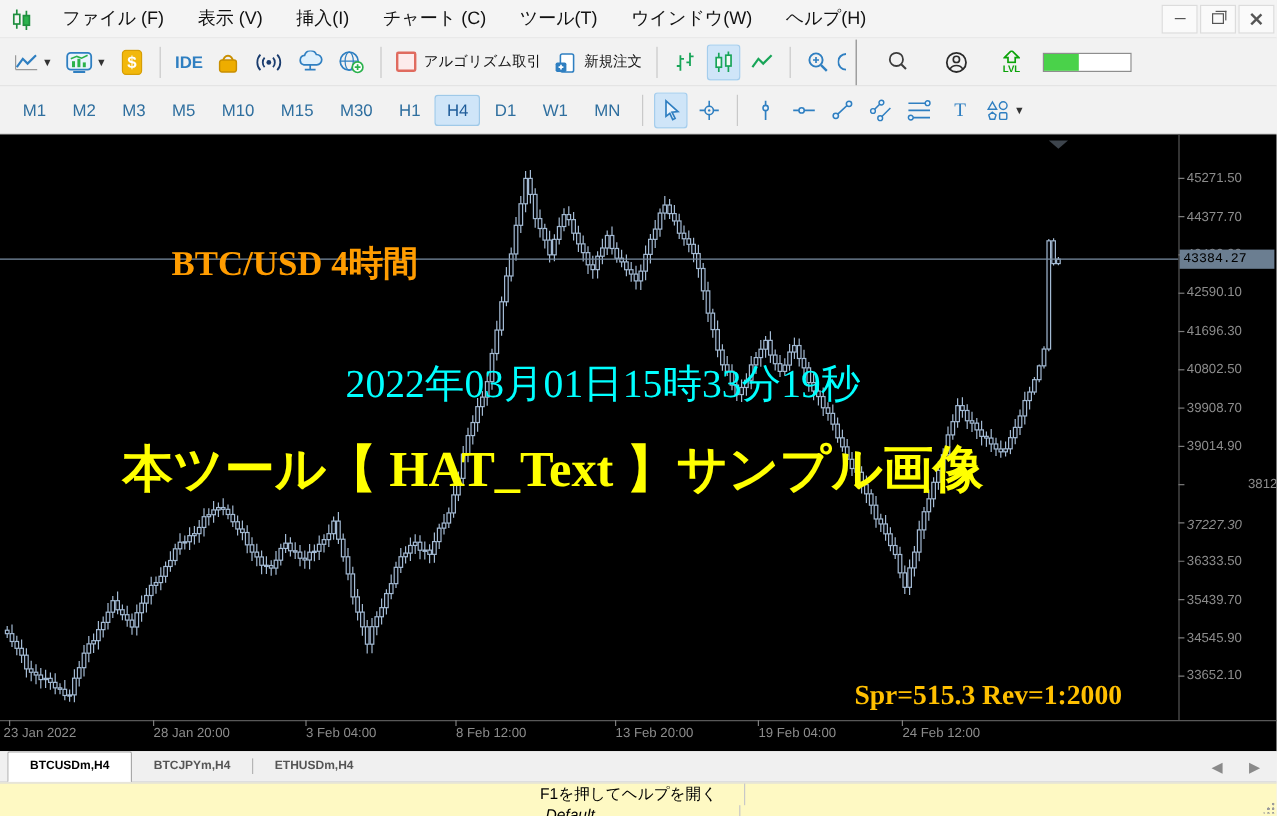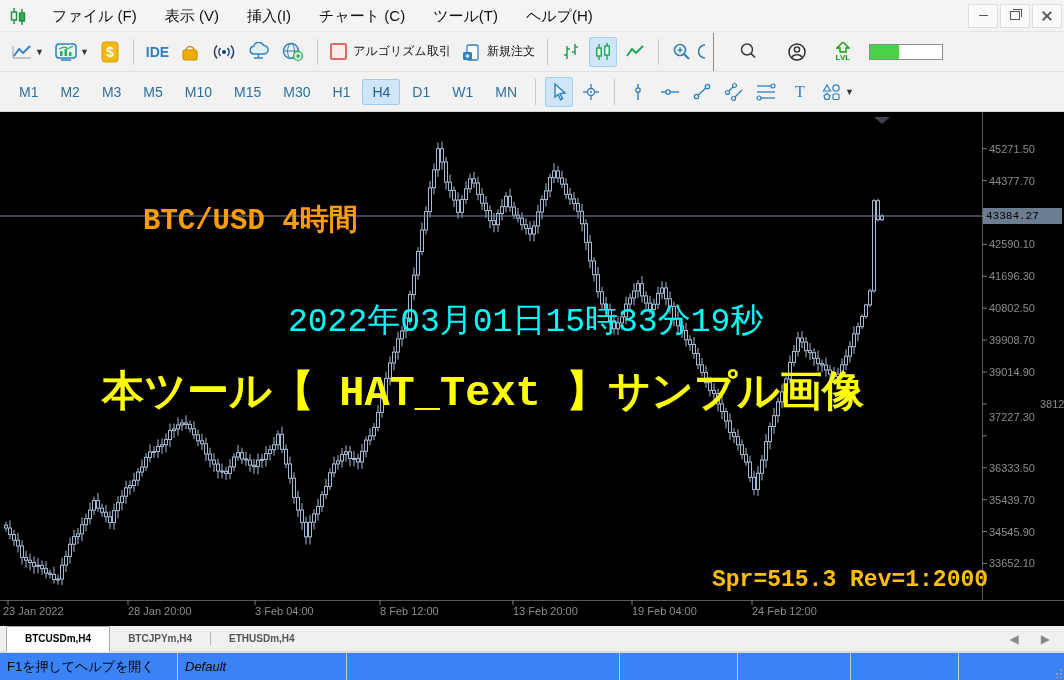--- a/index.html
+++ b/index.html
@@ -31,36 +31,36 @@
   .lvl-txt{font-size:8px;font-weight:bold;color:#0ca30a;margin-top:1px;}
   .progress{width:72px;height:14px;border:1px solid #8e8e8e;background:#fff;margin-left:10px;}
   .progress>div{height:100%;background:#4ad24a;}
   
   .tfbar{height:40px;display:flex;align-items:center;background:#f2f2f2;border-bottom:1px solid #d4d4d4;padding:0 8px;box-sizing:border-box;}
   .tf{font-size:14px;color:#2f6f9f;padding:5px 10px;border-radius:3px;margin:0 1px;}
   .tf.sel{background:#cfe5f8;box-shadow:0 0 0 1px #9fc9e8 inset;color:#1f5c99;}
   
   .chart{position:relative;width:1064px;height:514px;background:#000;}
   .chart svg{position:absolute;left:0;top:0;}
-  .ov{position:absolute;white-space:nowrap;font-family:Liberation Mono, monospace;pointer-events:none;}
+  .ov{position:absolute;white-space:nowrap;font-family:Liberation Serif, serif;pointer-events:none;}
   .ov-symbol{left:143px;top:88px;font-size:29px;font-weight:bold;}
   .ov-datetime{left:241px;top:186px;font-size:33px;}
   .ov-sample{left:102px;top:251px;font-size:42px;font-weight:bold;}
   .ov-spread{left:712px;top:455px;font-size:23px;font-weight:bold;}
   .axlabel{position:absolute;font-size:11px;color:#8c8c8c;font-family:"Liberation Sans",sans-serif;pointer-events:none;white-space:nowrap;}
   .price-badge{position:absolute;left:983px;top:96px;width:79px;height:16px;line-height:16px;
                font-size:11px;color:#000;padding-left:3px;box-sizing:border-box;font-family:Liberation Mono, monospace;}
   
   .tabbar{position:relative;height:26px;background:#f0f0f0;border-bottom:1px solid #dadada;display:flex;align-items:flex-end;padding-left:6px;box-sizing:border-box;}
   .tab{font-size:10px;color:#555;padding:0 18px;line-height:24px;white-space:nowrap;font-weight:bold;}
   .tab.active{background:#fff;border:1px solid #a9a9a9;border-bottom:1px solid #fff;border-radius:2px 2px 0 0;color:#000;margin-bottom:-1px;}
   .tab-sep{width:1px;height:13px;background:#b5b5b5;align-self:center;}
   .tab-arrows{position:absolute;right:14px;top:0;height:26px;display:flex;align-items:center;gap:22px;color:#8a8a8a;font-size:12px;}
   
-  .statusbar{height:28px;display:flex;align-items:center;background:#3b82f6;border-top:1px solid #dcdcdc;box-sizing:border-box;font-size:13px;color:#000;position:relative;}
+  .statusbar{height:28px;display:flex;align-items:center;background:#fef9c3;border-top:1px solid #dcdcdc;box-sizing:border-box;font-size:13px;color:#000;position:relative;flex-direction:column;}
   .scell{height:100%;display:flex;align-items:center;padding-left:7px;box-sizing:border-box;border-right:1px solid #c8c8c8;}
   .grip{position:absolute;right:2px;bottom:2px;width:9px;height:9px;
         background:radial-gradient(circle at 8px 1px,#9a9a9a 1px,transparent 1.4px),
                    radial-gradient(circle at 8px 5px,#9a9a9a 1px,transparent 1.4px),
                    radial-gradient(circle at 4px 5px,#9a9a9a 1px,transparent 1.4px),
                    radial-gradient(circle at 8px 9px,#9a9a9a 1px,transparent 1.4px),
                    radial-gradient(circle at 4px 9px,#9a9a9a 1px,transparent 1.4px),
                    radial-gradient(circle at 0px 9px,#9a9a9a 1px,transparent 1.4px);}
 </style>
 </head>
@@ -76,20 +76,21 @@
         <line x1="14" y1="3" x2="14" y2="19" stroke="#1e8e3e" stroke-width="1.4"></line>
         <rect x="11.5" y="7" width="5" height="8" fill="#2bb24c" stroke="#1e8e3e" stroke-width="1.4"></rect>
       </svg>
     </span>
     <nav id="menu-items" style="display:flex;">
         <span class="menu-item">ファイル (F)</span>
         <span class="menu-item">表示 (V)</span>
         <span class="menu-item">挿入(I)</span>
         <span class="menu-item">チャート (C)</span>
         <span class="menu-item">ツール(T)</span>
+        <span class="menu-item">ウインドウ(W)</span>
         <span class="menu-item">ヘルプ(H)</span>
       </nav>
     <div class="win-controls">
       <button class="wbtn">
           <span class="g-min"></span>
         </button>
       <button class="wbtn">
           <span class="g-rst"></span>
         </button>
       <button class="wbtn">
@@ -803,21 +804,21 @@
     <div id="ylabels">
         <div class="axlabel" style="left: 989px; top: 30.6259px;">45271.50</div>
         <div class="axlabel" style="left: 989px; top: 62.5345px;">44377.70</div>
         <div class="axlabel" style="left: 989px; top: 94.4432px;">43483.90</div>
         <div class="axlabel" style="left: 989px; top: 126.352px;">42590.10</div>
         <div class="axlabel" style="left: 989px; top: 158.261px;">41696.30</div>
         <div class="axlabel" style="left: 989px; top: 190.169px;">40802.50</div>
         <div class="axlabel" style="left: 989px; top: 222.078px;">39908.70</div>
         <div class="axlabel" style="left: 989px; top: 253.987px;">39014.90</div>
         <div class="axlabel" style="left: 1040px; top: 285.895px;">38121.10</div>
-        <div class="axlabel" style="left: 989px; top: 299px;">37227.30</div>
+        <div class="axlabel" style="left: 989px; top: 320px; font-style: italic;">37227.30</div>
         <div class="axlabel" style="left: 989px; top: 349.712px;">36333.50</div>
         <div class="axlabel" style="left: 989px; top: 381.621px;">35439.70</div>
         <div class="axlabel" style="left: 989px; top: 413.53px;">34545.90</div>
         <div class="axlabel" style="left: 989px; top: 445.438px;">33652.10</div>
       </div>
     <div id="xlabels">
         <div class="axlabel" style="left: 3px; top: 493px;">23 Jan 2022</div>
         <div class="axlabel" style="left: 128px; top: 493px;">28 Jan 20:00</div>
         <div class="axlabel" style="left: 255px; top: 493px;">3 Feb 04:00</div>
         <div class="axlabel" style="left: 380px; top: 493px;">8 Feb 12:00</div>

